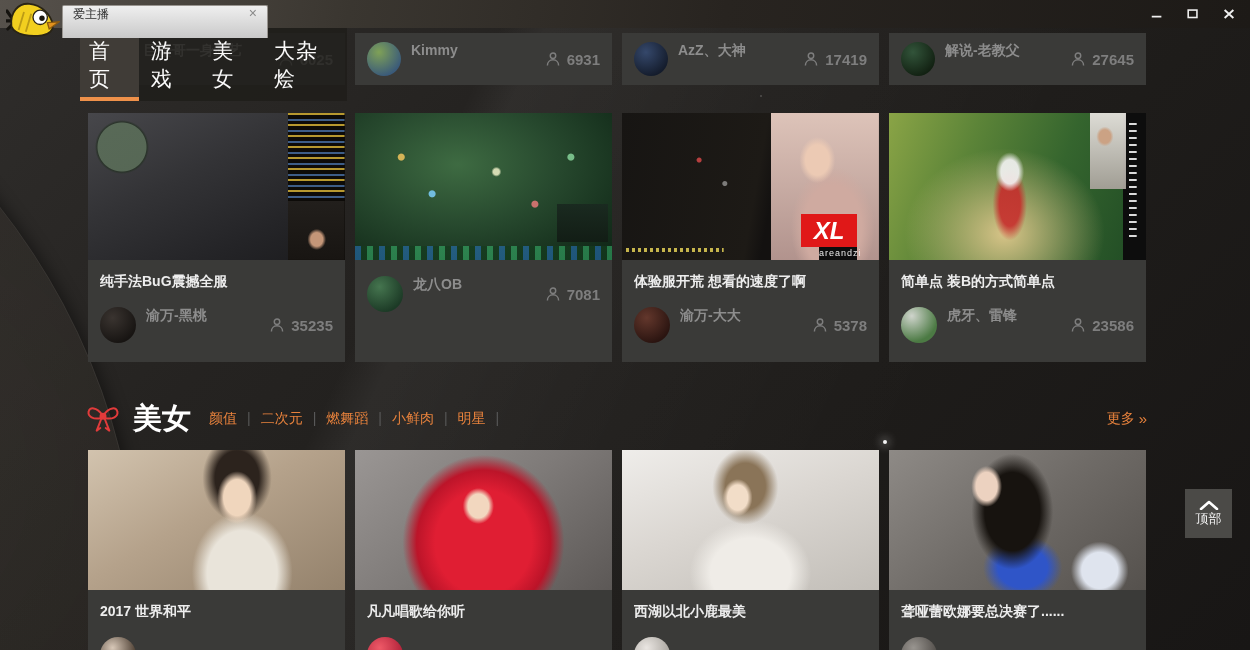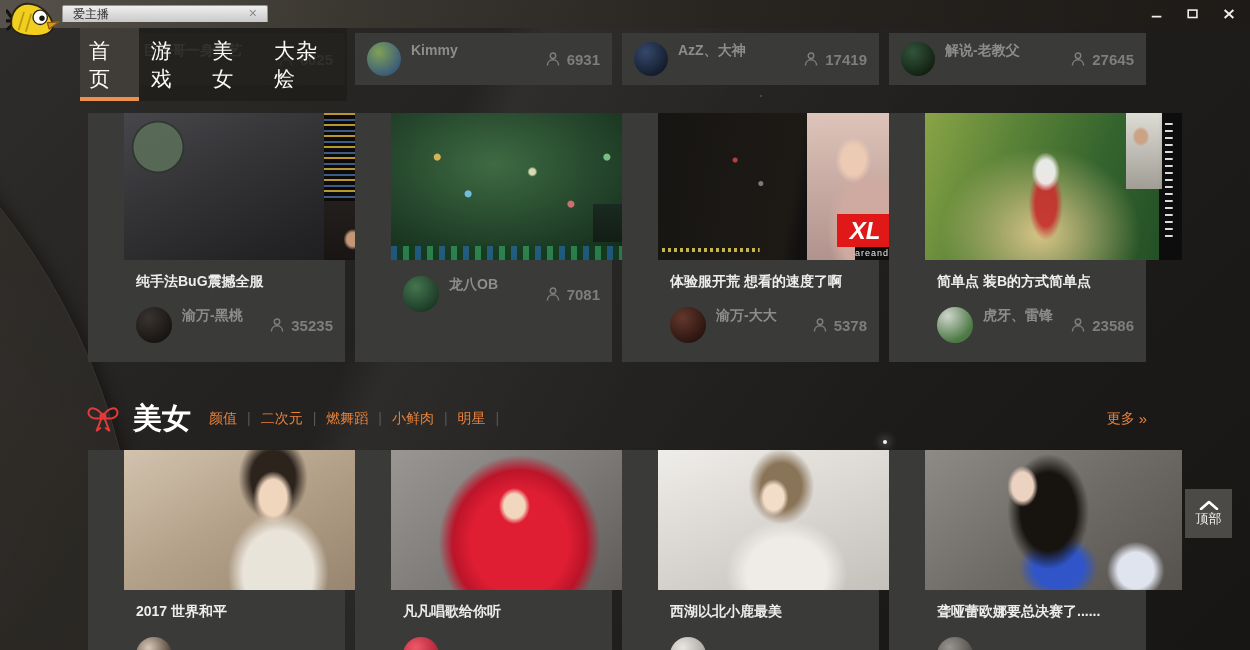--- a/index.html
+++ b/index.html
@@ -26,31 +26,31 @@
              760px  95px 0 0 rgba(255,255,255,.20),
             1010px 585px 0 0 rgba(255,255,255,.22),
              545px 635px 0 0 rgba(255,255,255,.18),
              148px 515px 0 0 rgba(255,255,255,.15),
              690px 335px 0 0 rgba(255,255,255,.12); }
 
   
   .titlebar { position:absolute; left:0; top:0; right:0; height:28px; z-index:8;
               background:linear-gradient(100deg,#57524c 0%,#3a3630 28%,#282420 58%,#1d1a17 100%); }
   .logo { position:absolute; left:6px; top:-2px; z-index:10; }
-  .doc-tab { position:absolute; left:62px; top:5px; width:206px; height:17px; z-index:9;
+  .doc-tab { position:absolute; left:62px; top:5px; width:206px; height:33px; z-index:9;
              background:linear-gradient(#efefef,#c9c9c9); border:1px solid #98948f; border-bottom:none;
              border-radius:2px 2px 0 0; display:flex; align-items:flex-start; padding:0 10px;
              font-size:12px; color:#2b2b2b; }
   .doc-tab .tclose { margin-left:auto; color:#8a8a8a; font-size:14px; line-height:1; cursor:default; }
   .win-controls { position:absolute; right:8px; top:0; height:28px; display:flex; gap:10px;
                   align-items:center; z-index:9; }
   .wbtn { width:26px; height:20px; display:flex; align-items:center; justify-content:center; }
 
   
-  .card { position:absolute; width:257px; background:#3a3a38; z-index:1; cursor:pointer;padding-left:36px; }
+  .card { position:absolute; width:257px; background:#3a3a38; z-index:1; cursor:pointer; }
   .col1{left:88px} .col2{left:355px} .col3{left:622px} .col4{left:889px}
   .prow { top:33px; height:52px; display:flex; align-items:center; padding:0 12px; }
   .grow { top:113px; height:249px; }
   .brow { top:450px; height:240px; }
   .thumb { width:257px; position:relative; }
   .grow .thumb { height:147px; }
   .brow .thumb { height:140px; }
   .meta { padding:0 12px; }
   .ctitle { padding-top:13px; font-size:14px; font-weight:bold; color:#ededed;
             white-space:nowrap; overflow:hidden; }

